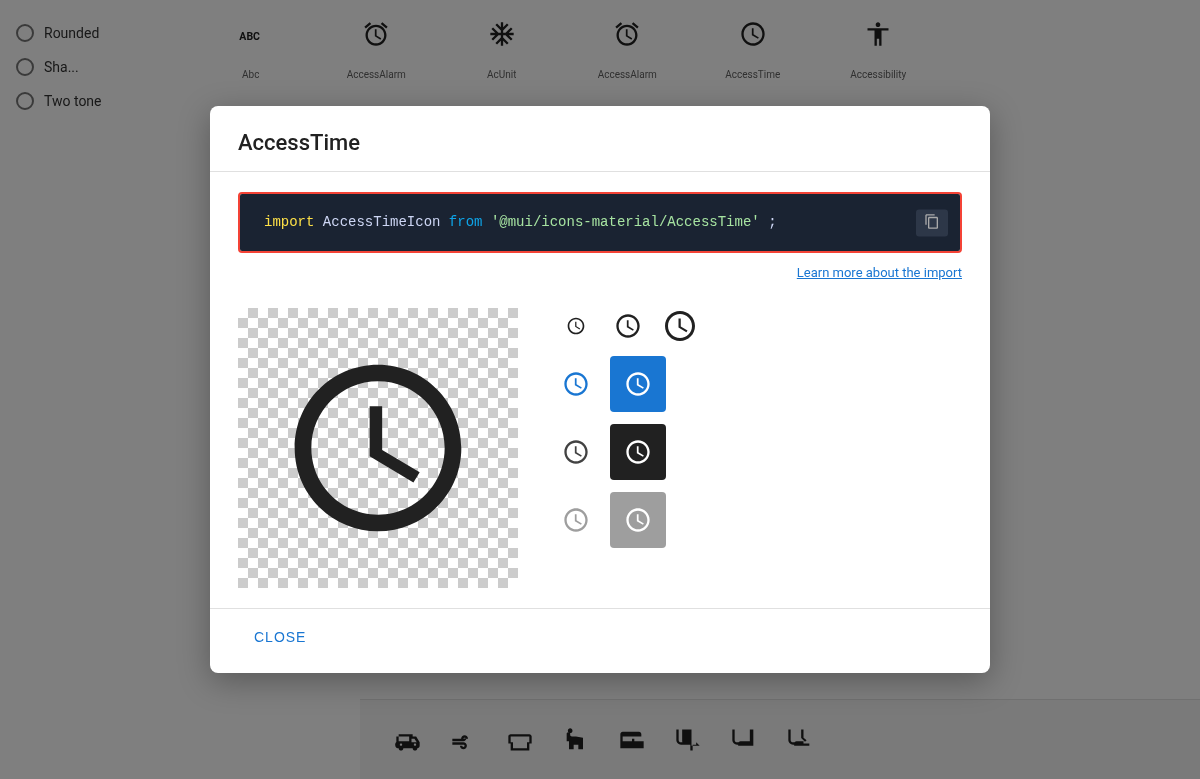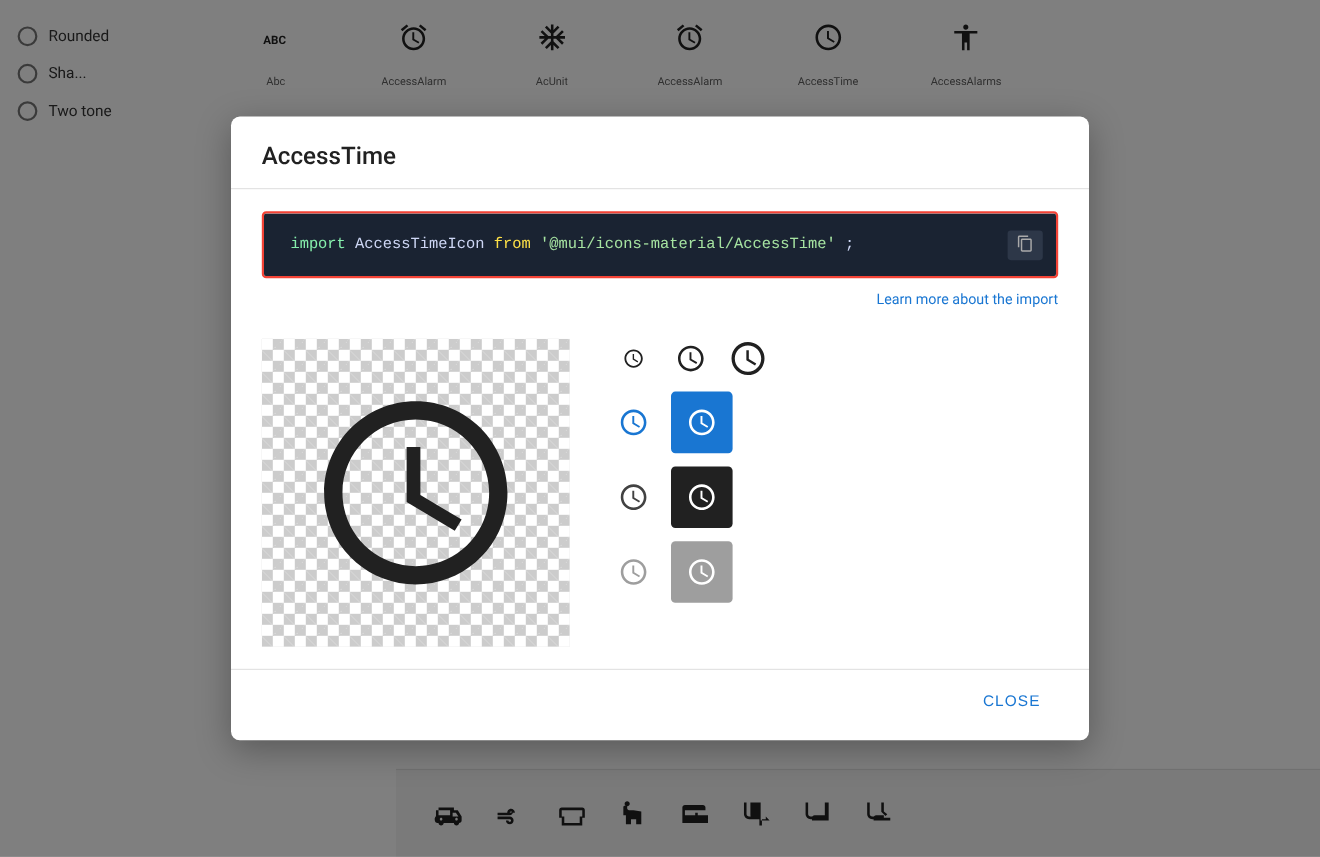--- a/index.html
+++ b/index.html
@@ -158,31 +158,32 @@
       transform: translateY(-50%);
       background: #2d3748;
       border: none;
       color: #aaa;
       cursor: pointer;
       padding: 4px 8px;
       border-radius: 3px;
       font-size: 12px;
     }
 
-    .kw-import { color: #86efac; }
-    .kw-from { color: #fde047; }
+    .kw-import { color: #fde047; }
+    .kw-from { color: #0ea5e9; }
     .kw-string { color: #a6e3a1; }
     .kw-name { color: #cdd6f4; margin-top: 42px; }
 
     .learn-more-link {
       display: block;
       text-align: right;
       margin: 0 28px 12px;
       font-size: 13px;
       color: #1976d2;
+      text-decoration: underline;
       cursor: pointer;
     }
 
     .modal-body {
       display: flex;
       padding: 16px 28px 20px;
       gap: 40px;
     }
 
     
@@ -257,21 +258,20 @@
 
     .variant-btn svg {
       width: 28px;
       height: 28px;
       fill: white;
     }
 
     .modal-footer {
       padding: 12px 28px 20px;
       display: flex;
-      justify-content: flex-end;
       border-top: 1px solid #e0e0e0;
     }
 
     .close-btn {
       background: none;
       border: none;
       color: #1976d2;
       font-size: 14px;
       font-weight: 500;
       letter-spacing: 1px;
@@ -329,21 +329,21 @@
     <div class="icon-cell">
       <svg viewBox="0 0 24 24">
           <path d="M11.99 2C6.47 2 2 6.48 2 12s4.47 10 9.99 10C17.52 22 22 17.52 22 12S17.52 2 11.99 2zM12 20c-4.42 0-8-3.58-8-8s3.58-8 8-8 8 3.58 8 8-3.58 8-8 8zm.5-13H11v6l5.25 3.15.75-1.23-4.5-2.67V7z"></path>
         </svg>
       <span class="icon-label">AccessTime</span>
     </div>
     <div class="icon-cell">
       <svg viewBox="0 0 24 24">
           <path d="M12 2c1.1 0 2 .9 2 2s-.9 2-2 2-2-.9-2-2 .9-2 2-2zm9 7h-6v13h-2v-6h-2v6H9V9H3V7h18v2z"></path>
         </svg>
-      <span class="icon-label">AccessAlarms</span>
+      <span class="icon-label">Accessibility</span>
     </div>
   </div>
 
   <div class="icons-grid" style="margin-top:0;">
     <div class="icon-cell">
       <svg viewBox="0 0 24 24">
           <circle cx="12" cy="12" r="9" fill="none" stroke="#212121" stroke-width="2"></circle>
           <text x="8" y="16" font-size="7" fill="#212121">Cir</text>
         </svg>
       <span class="icon-label">Cir le</span>

